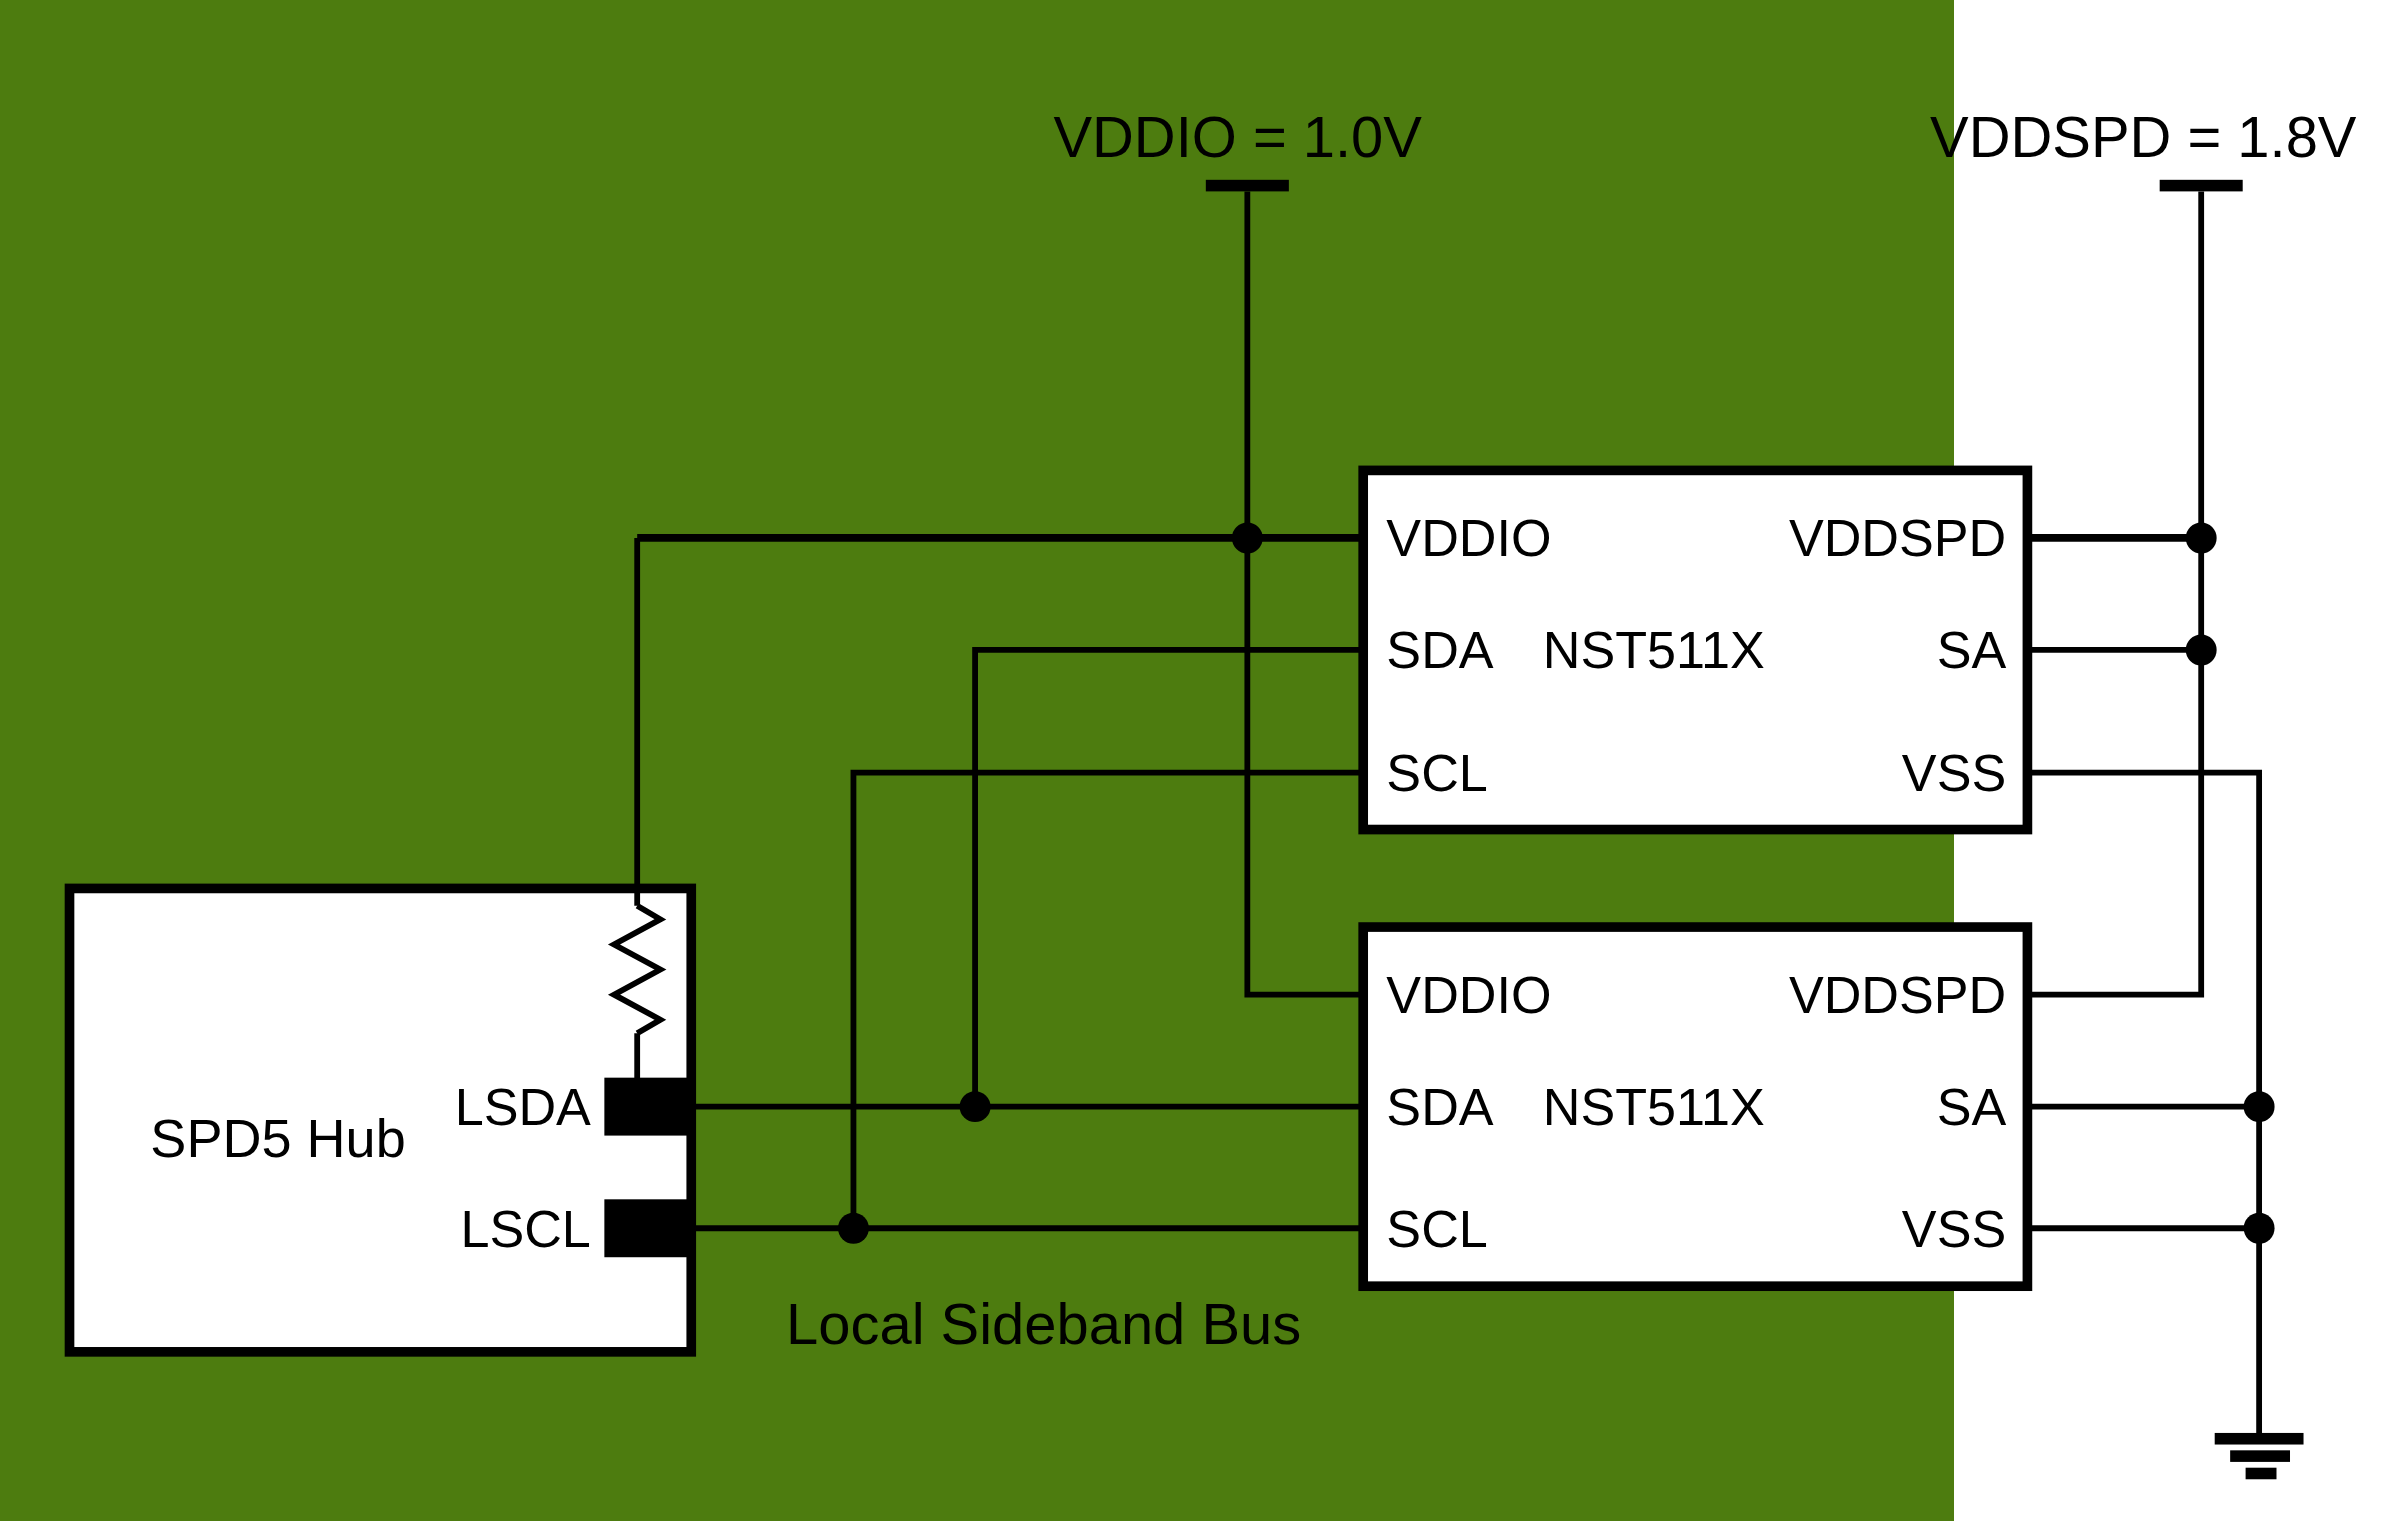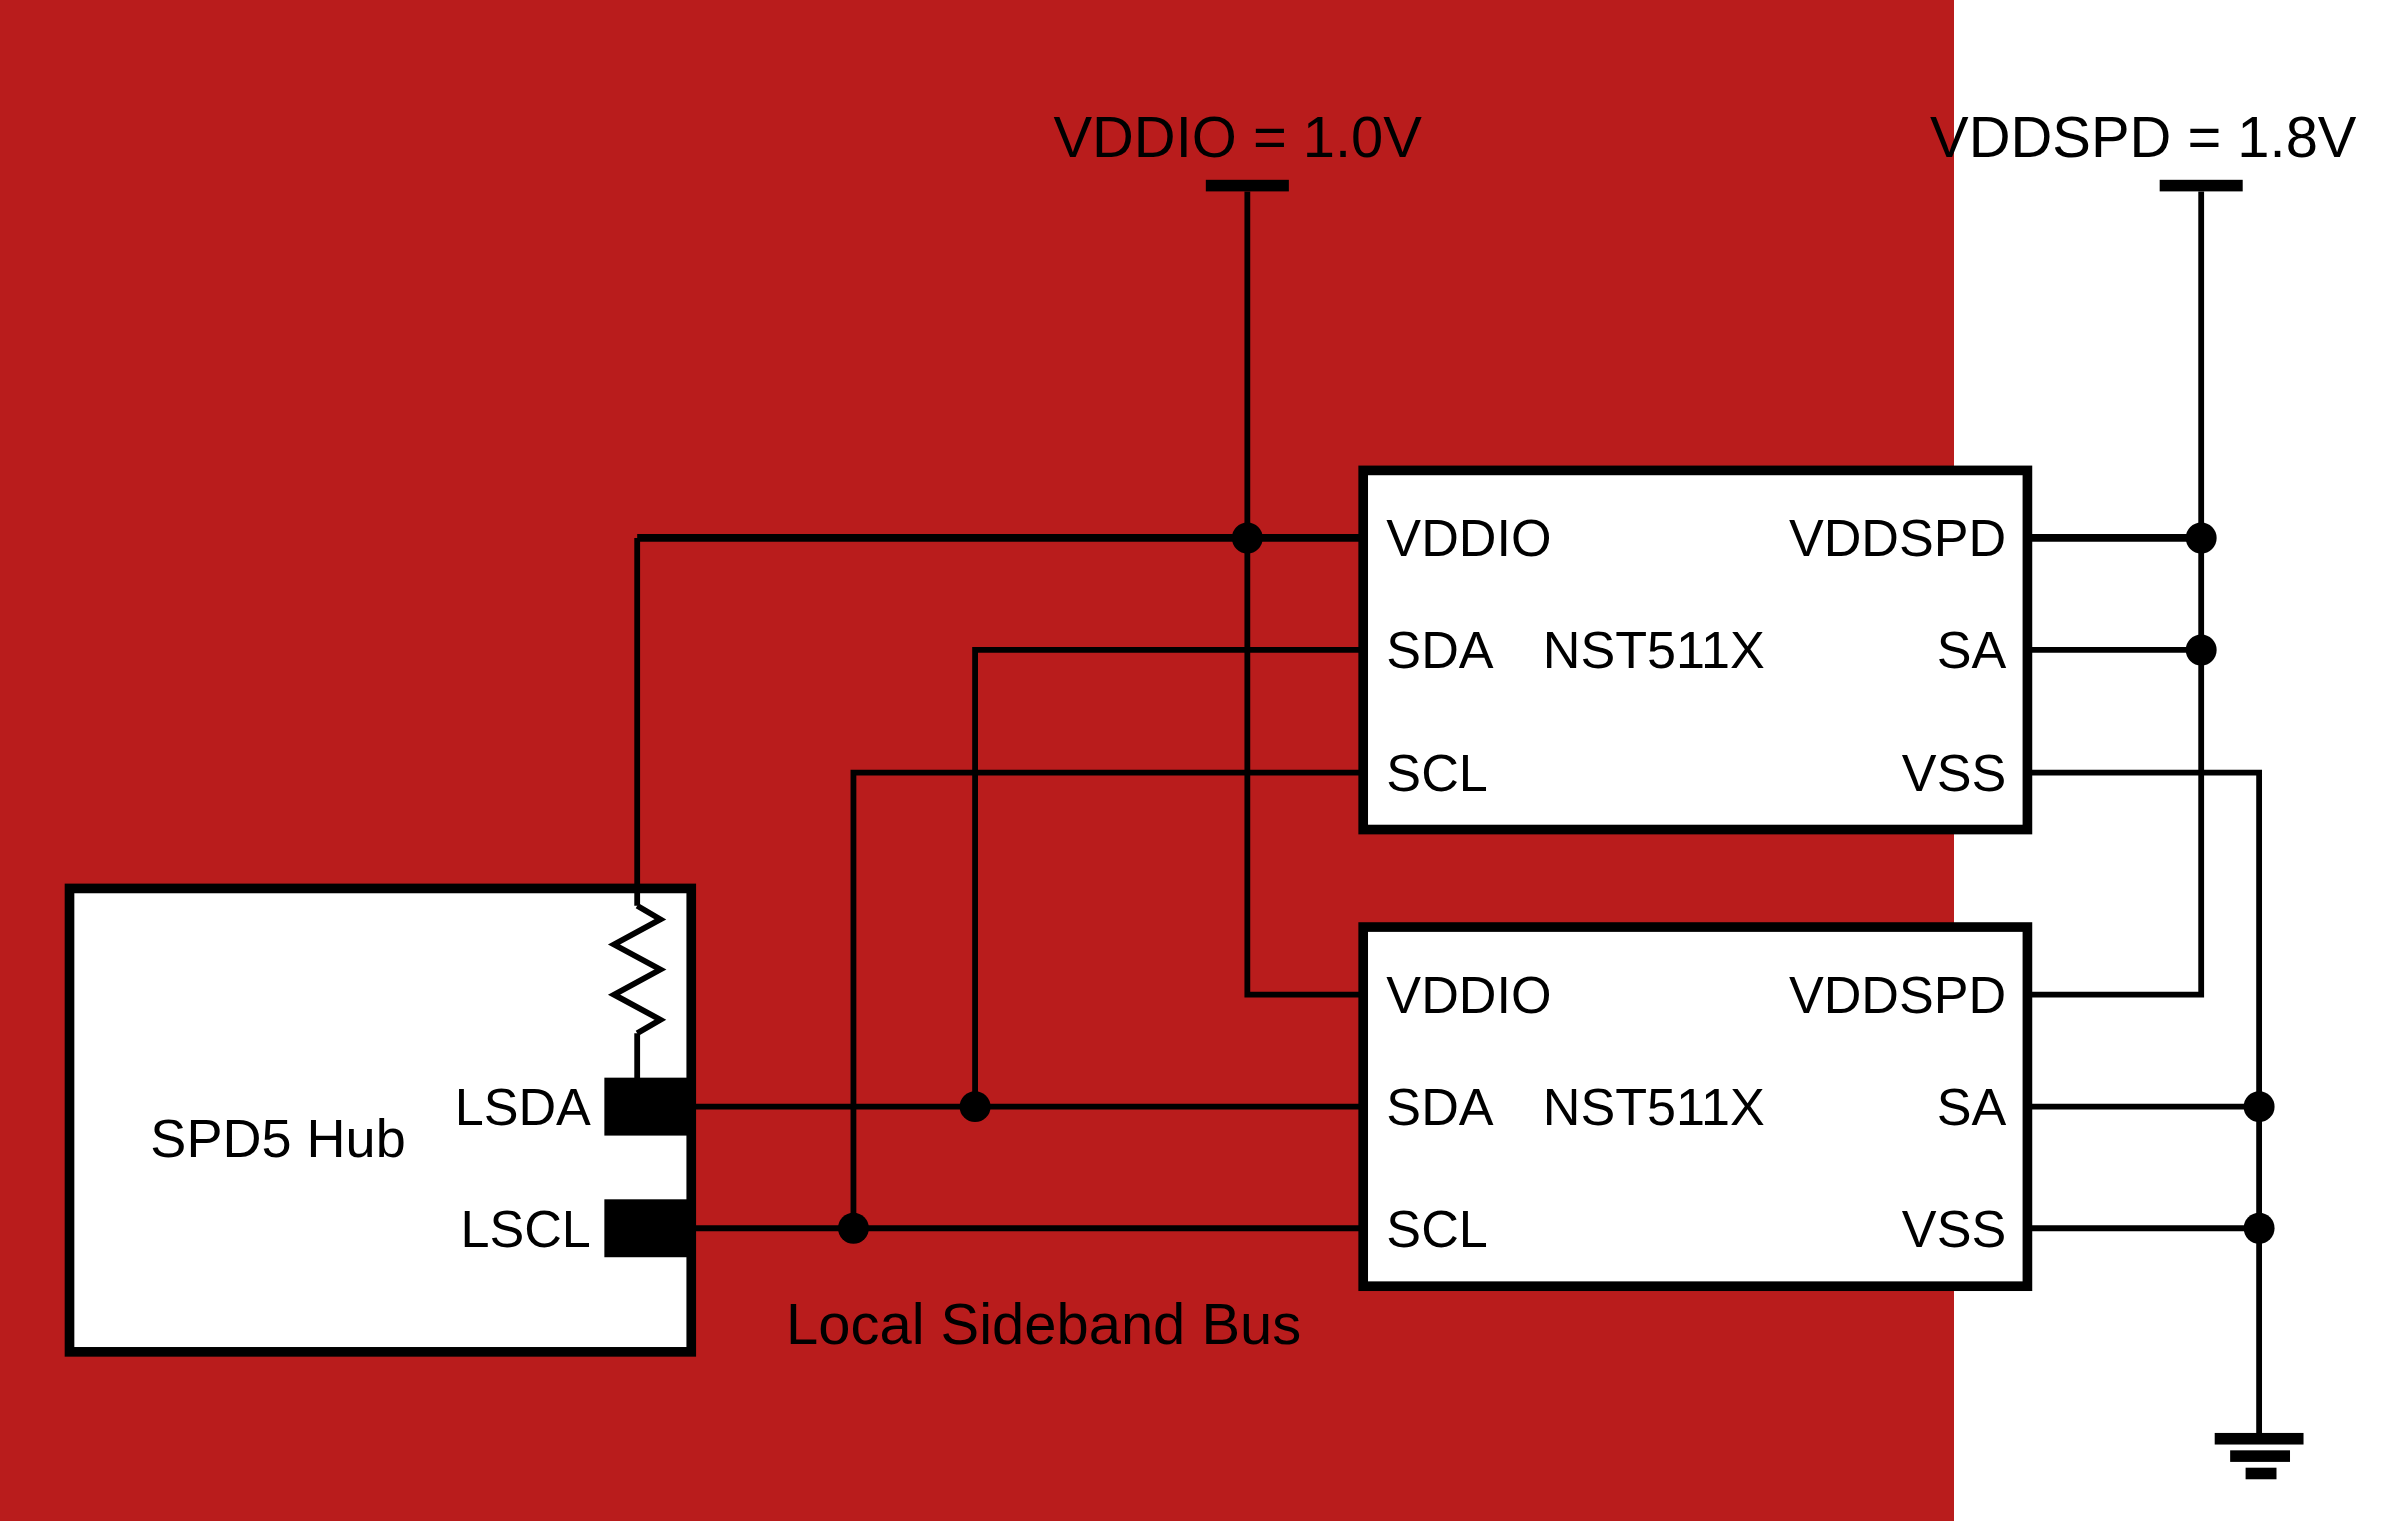--- a/index.html
+++ b/index.html
@@ -4,21 +4,21 @@
 <style>
   html, body {
     margin: 0;
     padding: 0;
     background: #ffffff;
   }
   .canvas {
     position: relative;
     width: 1954px;
     height: 1522px;
-    background: #b91c1c;
+    background: #4d7c0f;
     font-family: "Liberation Sans", sans-serif;
   }
   svg { display: block; }
   .wire    { stroke: #000000; stroke-width: 6; fill: none; }
   .wire-thick { stroke: #000000; stroke-width: 8; fill: none; }
   .boxline { stroke: #000000; stroke-width: 10; fill: #ffffff; }
   .solid   { fill: #000000; stroke: none; }
   .lbl     { fill: #000000; stroke: none; }
   .lbl-rail { font-size: 60px; }
   .lbl-pin  { font-size: 54px; }

